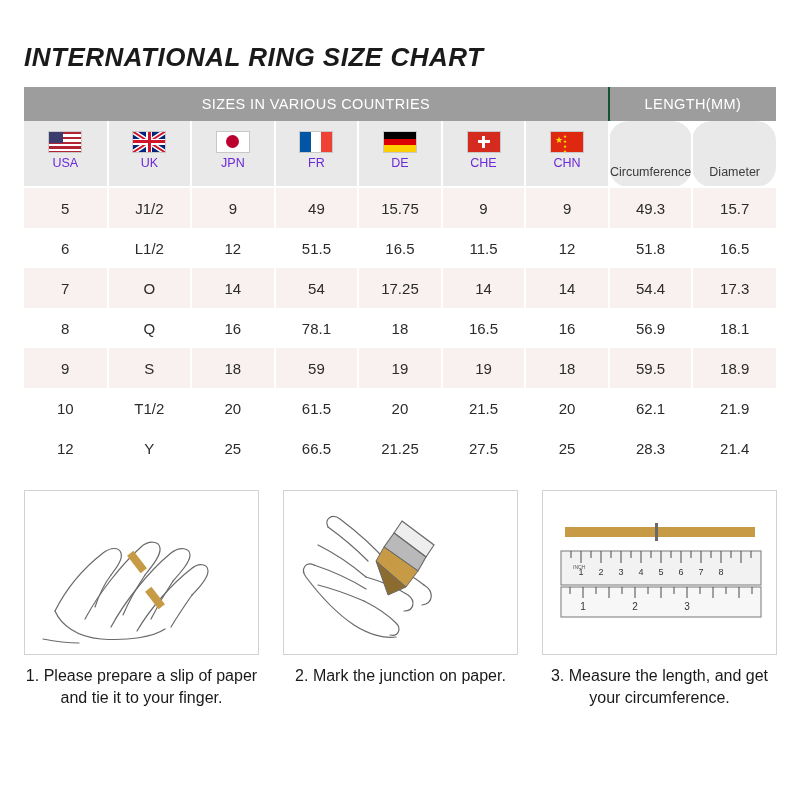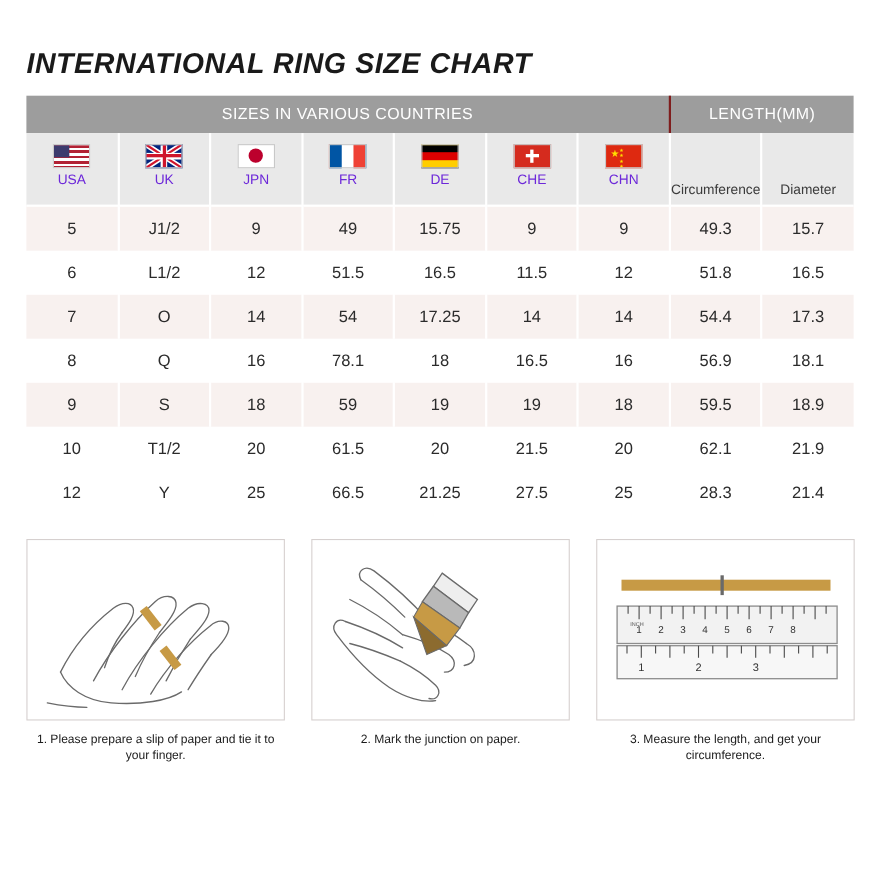--- a/index.html
+++ b/index.html
@@ -41,37 +41,38 @@
     text-align: center;
     vertical-align: middle;
   }
   .grouphead {
     background: #9d9d9d;
     color: #ffffff;
     font-size: 14.5px;
     font-weight: normal;
     letter-spacing: 0.4px;
     height: 32px;
-    border-right: 2px solid #7f1d1d;
+    border-right: 2px solid #14532d;
   }
   .grouphead.last { border-right: none; }
 
   .flagrow td {
     background: #e9e9e9;
     height: 58px;
     padding: 0;
     border-right: 2px solid #ffffff;
     border-bottom: 2px solid #ffffff;
   }
   .flagrow td.lenhead {
     background: #e9e9e9;
     font-size: 12.5px;
     color: #3b3b3b;
     vertical-align: bottom;
     padding-bottom: 7px;
+    border-radius: 20px;
   }
   .flagrow td.last { border-right: none; }
 
   .flagcell {
     display: flex;
     flex-direction: column;
     align-items: center;
     justify-content: flex-start;
     height: 58px;
     padding-top: 6px;
@@ -160,21 +161,21 @@
     width: 235px;
     height: 165px;
     background: #ffffff;
     border: 1px solid #d6d0cf;
     box-sizing: border-box;
     position: relative;
     overflow: hidden;
   }
   .caption {
     margin-top: 10px;
-    font-size: 11px;
+    font-size: 16px;
     line-height: 1.35;
     text-align: center;
     color: #1a1a1a;
   }
 </style>
 </head>
 <body>
 
 <div class="page">
 

